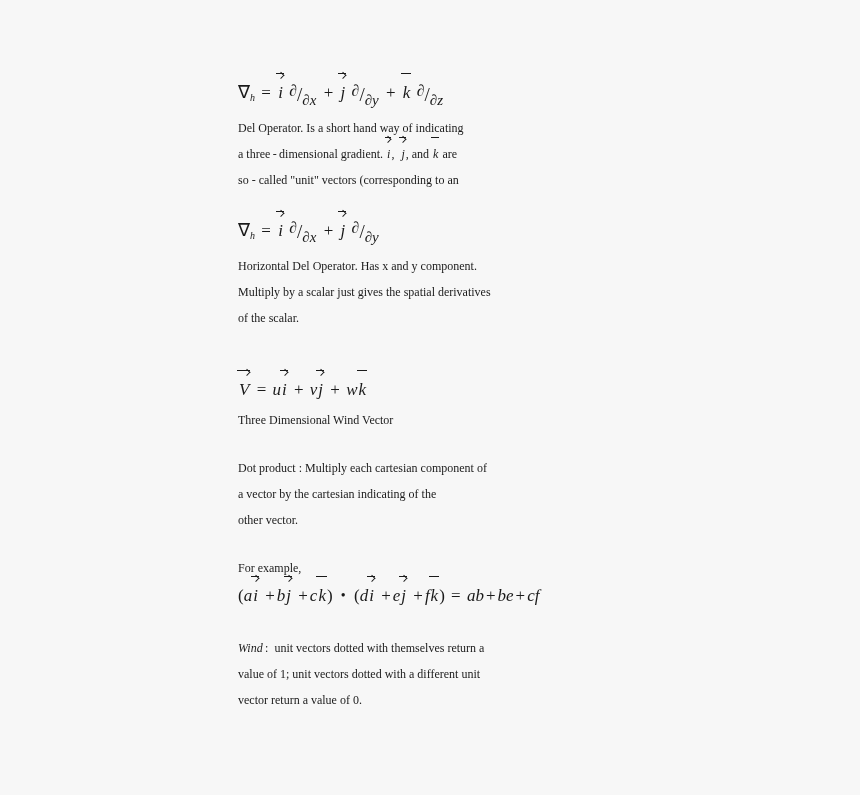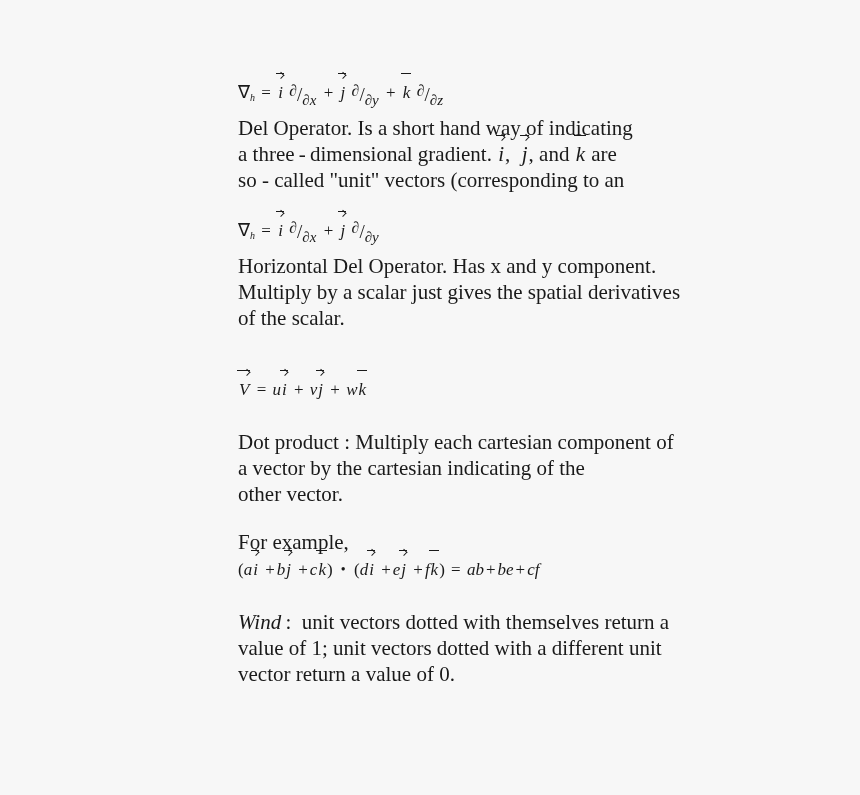--- a/index.html
+++ b/index.html
@@ -27,21 +27,21 @@
     width: 420px;
     margin-top: 47px;
   }
   .block {
     margin-bottom: 0;
   }
   .gap {
     height: 22px;
   }
   .line {
-    font-size: 21px;
+    font-size: 12px;
     line-height: 26px;
     white-space: nowrap;
   }
   .mathline {
     font-size: 17px;
     line-height: 30px;
     white-space: nowrap;
     margin-bottom: 2px;
   }
   
@@ -186,20 +186,21 @@
     <div class="block">
       <div class="mathline">
         <span class="vecarrow">V</span>
         <span class="op">=</span>
         <span class="it">u</span><span class="vecarrow">i</span>
         <span class="op">+</span>
         <span class="it">v</span><span class="vecarrow">j</span>
         <span class="op">+</span>
         <span class="it">w</span><span class="vec">k</span>
       </div>
+      <div class="line">Three Dimensional Wind Vector</div>
     </div>
 
     <div class="gap"></div>
 
     <div class="block">
       <div class="line">Dot product :  Multiply each cartesian component of</div>
       <div class="line">a vector by the cartesian indicating of the</div>
       <div class="line">other vector.</div>
     </div>
 

